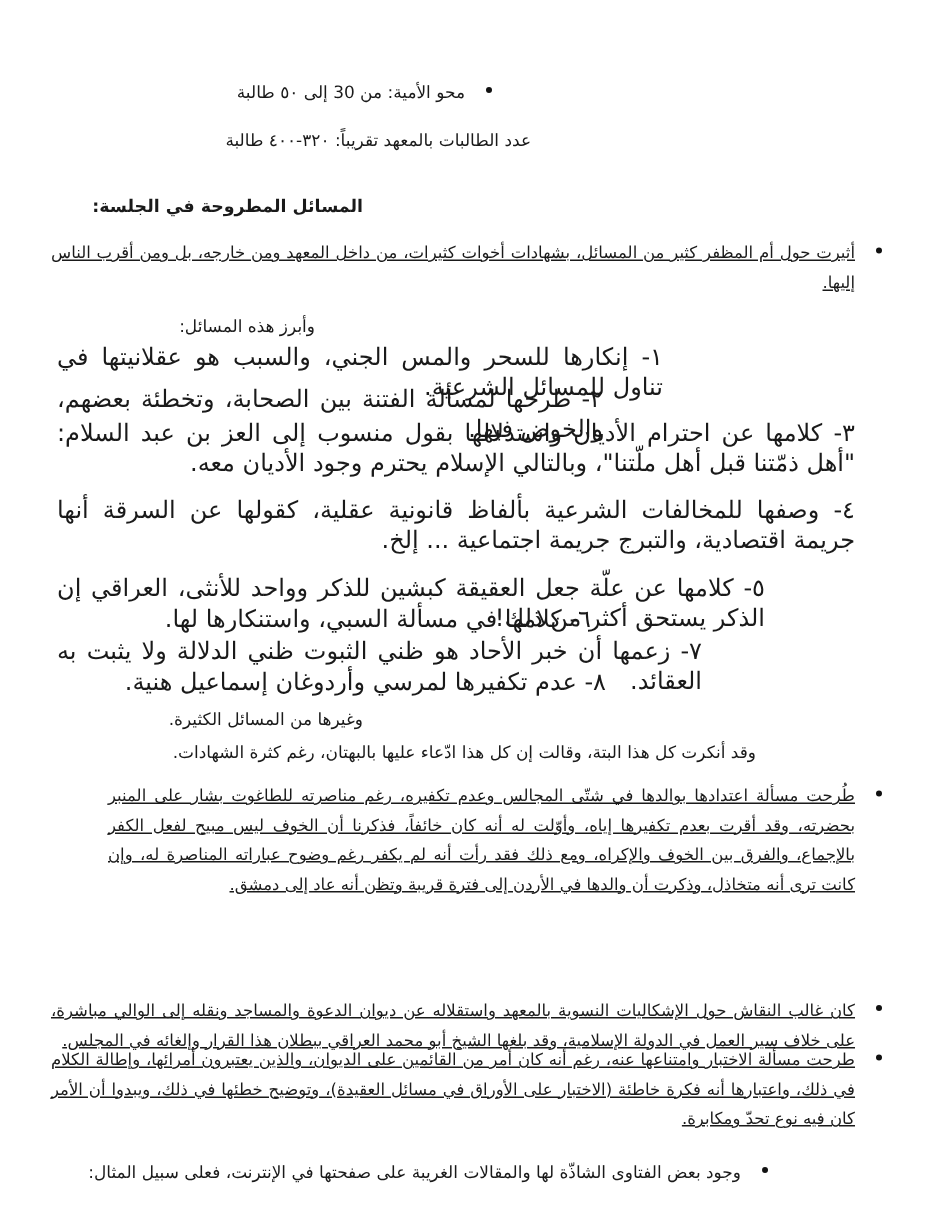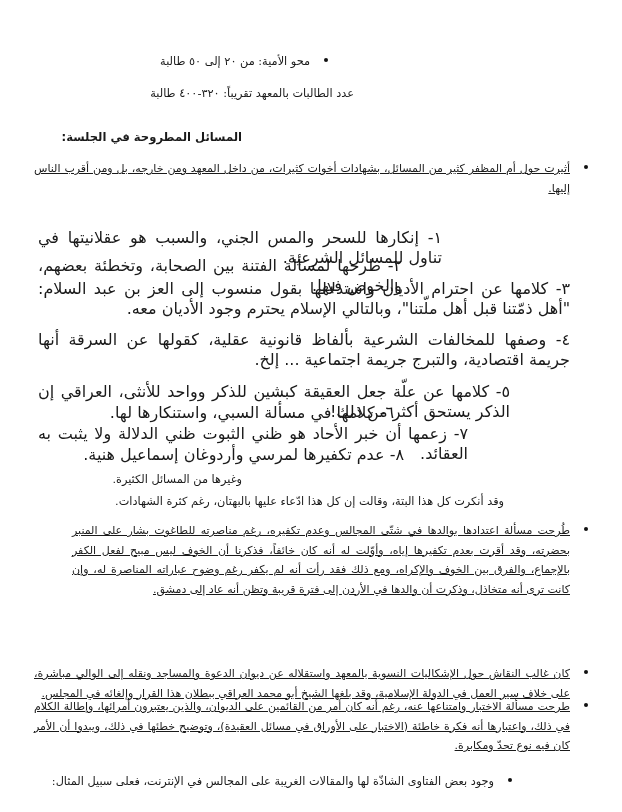--- a/index.html
+++ b/index.html
@@ -102,32 +102,33 @@
   
   .row { position: absolute; }
 </style>
 </head>
 <body>
 
 <div class="page">
 
   <div class="row short-bullet" style="top: 52px; right: 290px; left: 30px;">
     <span class="bullet-dot"></span>
-    <span>محو الأمية: من ٢٠ إلى ٥٠ طالبة</span>
+    <span>محو الأمية: من 30 إلى ٥٠ طالبة</span>
   </div>
 
   <div class="row plain right" style="top: 84px; right: 268px; left: 30px;">عدد الطالبات بالمعهد تقريباً: ٣٢٠-٤٠٠ طالبة</div>
 
   <div class="row heading" style="top: 128px; right: 380px; left: 30px;">المسائل المطروحة في الجلسة:</div>
 
   <div class="row bullet-item" style="top: 159px; right: 30px; left: 34px;">
     <span class="bullet-dot"></span>
     <span class="txt">أثيرت حول أم المظفر كثير من المسائل، بشهادات أخوات كثيرات، من داخل المعهد ومن خارجه، بل ومن أقرب الناس إليها.</span>
   </div>
 
+  <div class="row plain right" style="top: 208px; right: 412px; left: 30px;">وأبرز هذه المسائل:</div>
 
   <div class="row num-item" style="top: 228px; right: 180px; left: 38px;">
     <span>١-</span>
     <span>إنكارها للسحر والمس الجني، والسبب هو عقلانيتها في تناول للمسائل الشرعية.</span>
   </div>
 
   <div class="row num-item" style="top: 256px; right: 220px; left: 38px;">
     <span>٢-</span>
     <span>طرحها لمسألة الفتنة بين الصحابة، وتخطئة بعضهم، والخوض فيها.</span>
   </div>
@@ -176,16 +177,16 @@
     <span class="txt">كان غالب النقاش حول الإشكاليات النسوية بالمعهد واستقلاله عن ديوان الدعوة والمساجد ونقله إلى الوالي مباشرة، على خلاف سير العمل في الدولة الإسلامية، وقد بلغها الشيخ أبو محمد العراقي ببطلان هذا القرار وإلغائه في المجلس.</span>
   </div>
 
   <div class="row bullet-item" style="top: 697px; right: 30px; left: 34px;">
     <span class="bullet-dot"></span>
     <span class="txt">طرحت مسألة الاختبار وامتناعها عنه، رغم أنه كان أمر من القائمين على الديوان، والذين يعتبرون أمرائها، وإطالة الكلام في ذلك، واعتبارها أنه فكرة خاطئة (الاختبار على الأوراق في مسائل العقيدة)، وتوضيح خطئها في ذلك، ويبدوا أن الأمر كان فيه نوع تحدّ ومكابرة.</span>
   </div>
 
   <div class="row short-bullet" style="top: 772px; right: 106px; left: 34px;">
     <span class="bullet-dot"></span>
-    <span>وجود بعض الفتاوى الشاذّة لها والمقالات الغريبة على المجالس في الإنترنت، فعلى سبيل المثال:</span>
+    <span>وجود بعض الفتاوى الشاذّة لها والمقالات الغريبة على صفحتها في الإنترنت، فعلى سبيل المثال:</span>
   </div>
 
 </div>
 
 </body></html>

